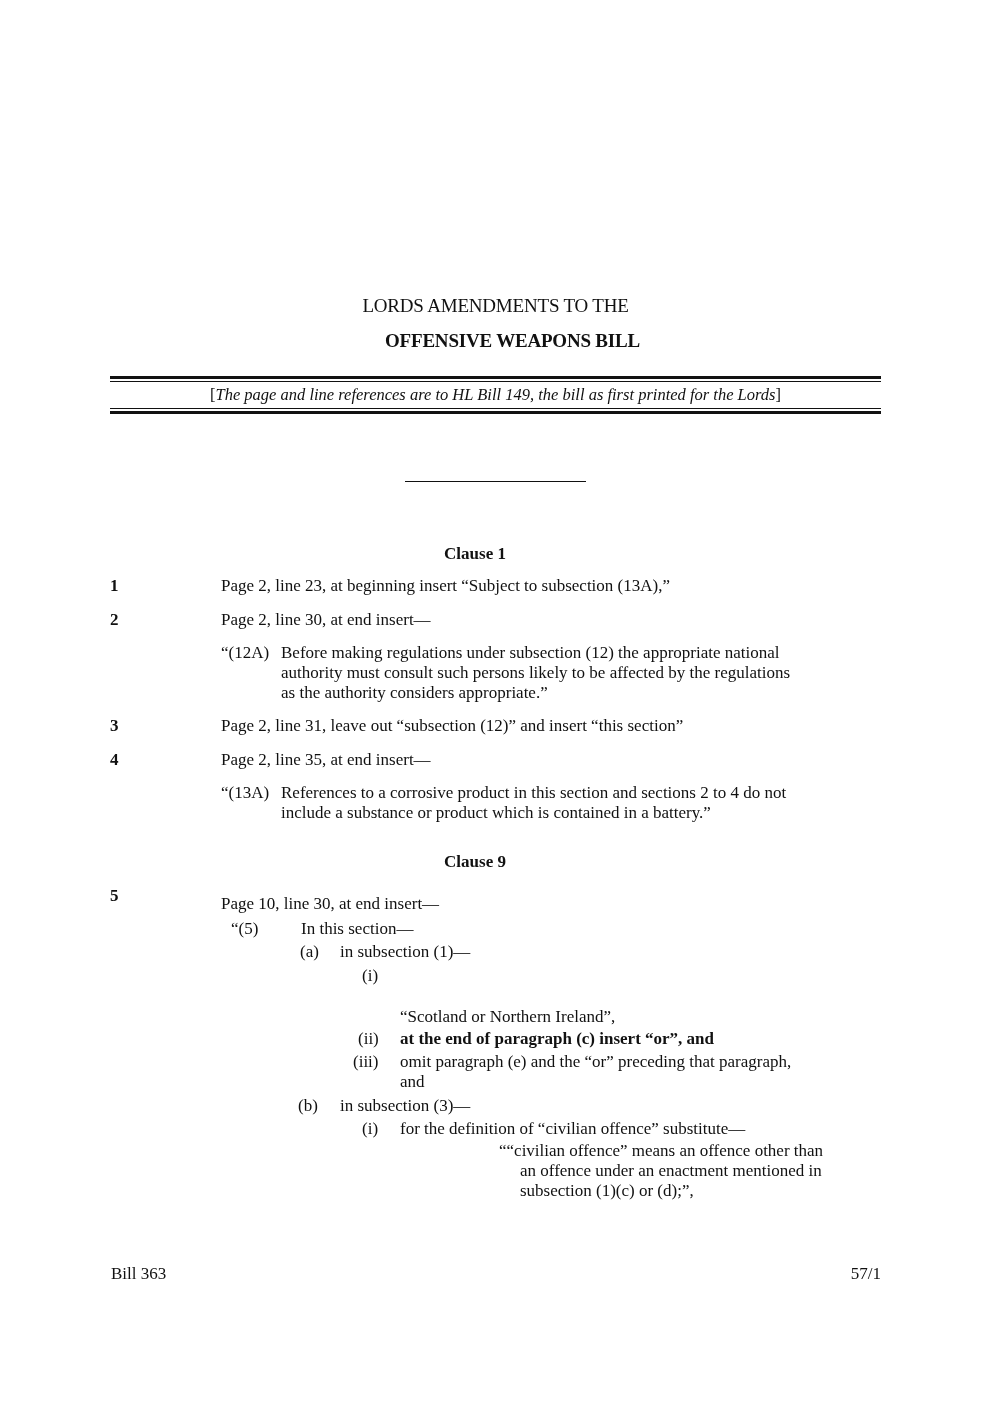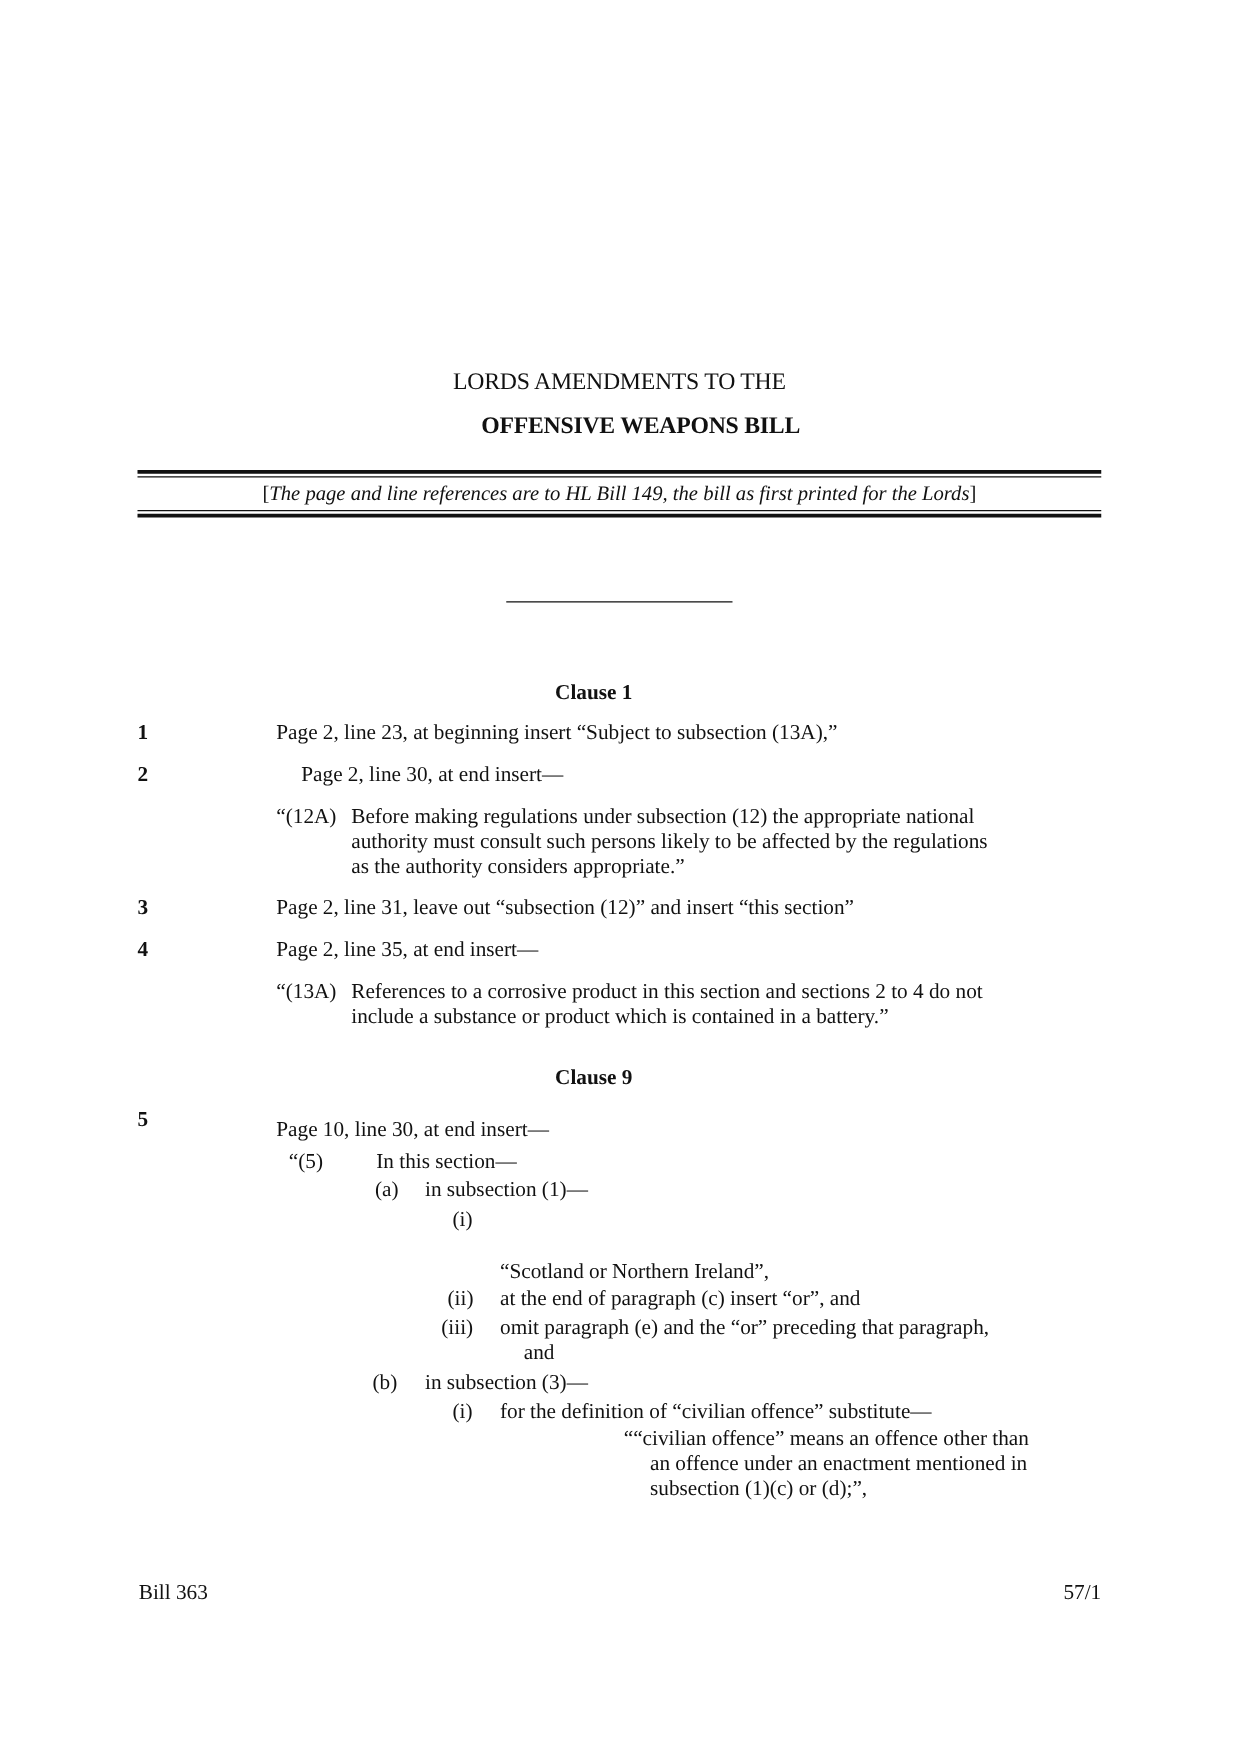--- a/index.html
+++ b/index.html
@@ -35,21 +35,21 @@
 <div class="rule" style="top:411px;height:3px;"></div>
 
 <div class="short-rule"></div>
 
 <div class="abs clause-head" style="top:544px;">Clause 1</div>
 
 <div class="abs num" style="top:576px;">1</div>
 <div class="abs line" style="left:221px;top:576px;">Page 2, line 23,  at beginning insert “Subject to subsection (13A),”</div>
 
 <div class="abs num" style="top:610px;">2</div>
-<div class="abs line" style="left:221px;top:610px;margin-left:20px;">Page 2, line 30,  at end insert—</div>
+<div class="abs line" style="left:221px;top:610px;">Page 2, line 30,  at end insert—</div>
 <div class="abs line" style="left:221px;top:643px;">“(12A)</div>
 <div class="abs line" style="left:281px;top:643px;">Before making regulations under subsection (12) the appropriate national</div>
 <div class="abs line" style="left:281px;top:663px;">authority must consult such persons likely to be affected by the regulations</div>
 <div class="abs line" style="left:281px;top:683px;">as the authority considers appropriate.”</div>
 
 <div class="abs num" style="top:716px;">3</div>
 <div class="abs line" style="left:221px;top:716px;">Page 2, line 31,  leave out “subsection (12)” and insert “this section”</div>
 
 <div class="abs num" style="top:750px;">4</div>
 <div class="abs line" style="left:221px;top:750px;">Page 2, line 35,  at end insert—</div>
@@ -65,25 +65,25 @@
 <div class="abs line" style="left:231px;top:919px;">“(5)</div>
 <div class="abs line" style="left:281px;top:919px;margin-left:20px;">In this section—</div>
 
 <div class="abs line" style="left:300px;top:942px;">(a)</div>
 <div class="abs line" style="left:340px;top:942px;">in subsection (1)—</div>
 
 <div class="abs line" style="left:362px;top:966px;">(i)</div>
 <div class="para justify" style="left:400px;top:966px;width:481px;"><br><br><span>“Scotland or Northern Ireland”,</span></div>
 
 <div class="abs line" style="left:358px;top:1029px;">(ii)</div>
-<div class="abs line" style="left:400px;top:1029px;">at the end of paragraph (c) insert “or”, and</div>
+<div class="abs line" style="left:400px;top:1029px;font-weight:bold;">at the end of paragraph (c) insert “or”, and</div>
 
 <div class="abs line" style="left:353px;top:1052px;">(iii)</div>
 <div class="abs line" style="left:400px;top:1052px;">omit paragraph (e) and the “or” preceding that paragraph,</div>
-<div class="abs line" style="left:400px;top:1072px;margin-left:19px;">and</div>
+<div class="abs line" style="left:400px;top:1072px;">and</div>
 
 <div class="abs line" style="left:298px;top:1096px;">(b)</div>
 <div class="abs line" style="left:340px;top:1096px;">in subsection (3)—</div>
 
 <div class="abs line" style="left:362px;top:1119px;">(i)</div>
 <div class="abs line" style="left:400px;top:1119px;">for the definition of “civilian offence” substitute—</div>
 
 <div class="abs line" style="left:499px;top:1141px;">““civilian offence” means an offence other than</div>
 <div class="abs line" style="left:520px;top:1161px;">an offence under an enactment mentioned in</div>
 <div class="abs line" style="left:520px;top:1181px;">subsection (1)(c) or (d);”,</div>

